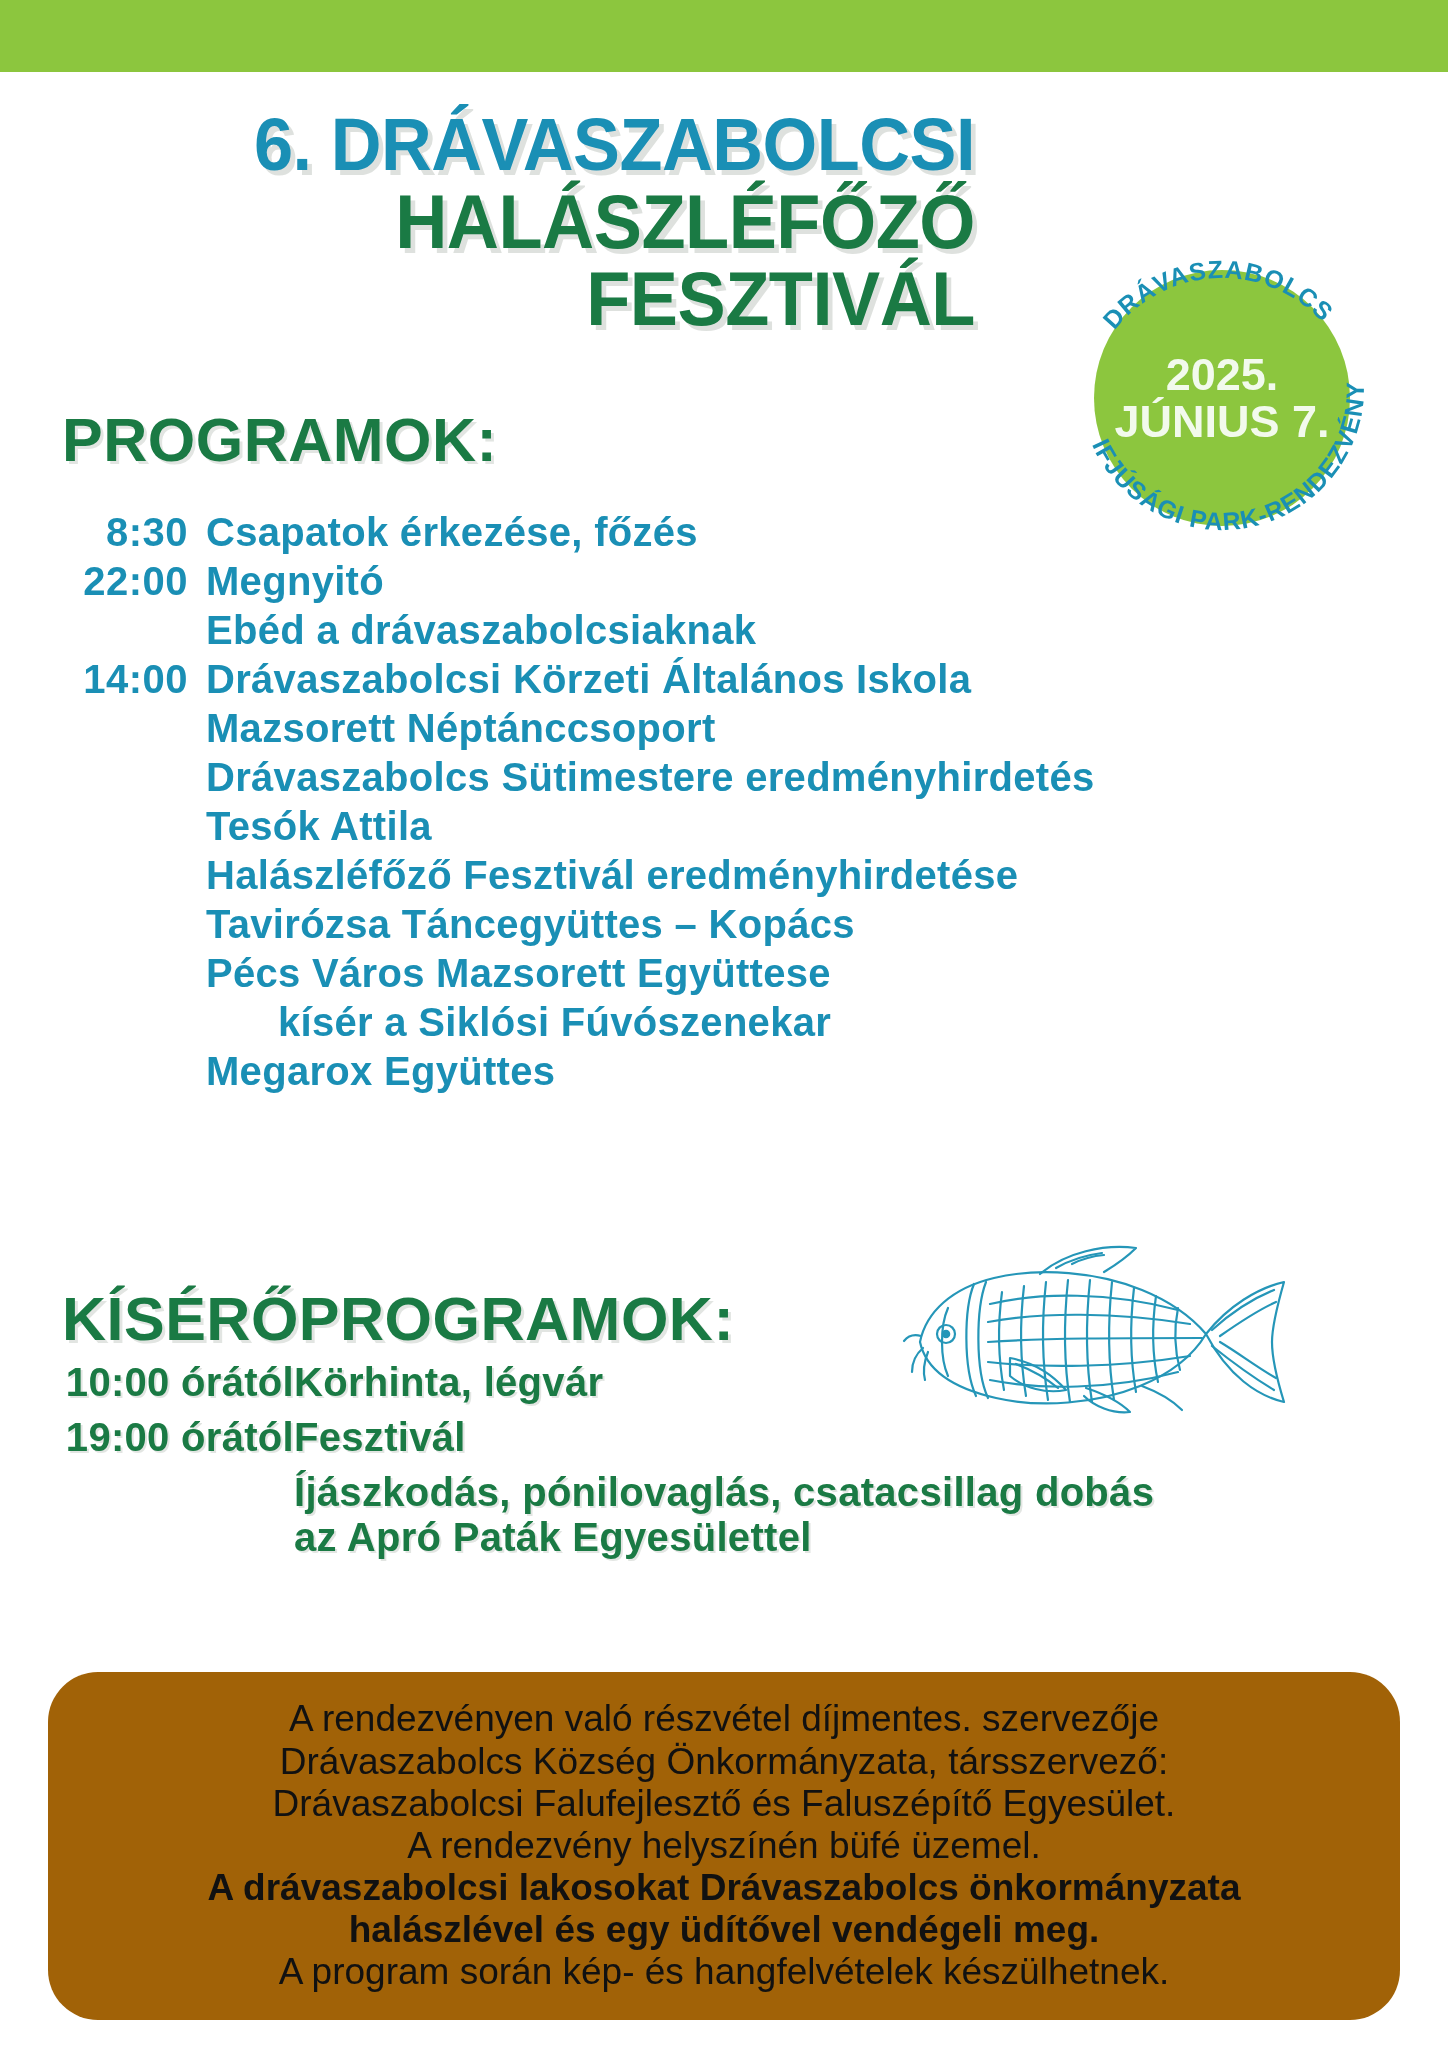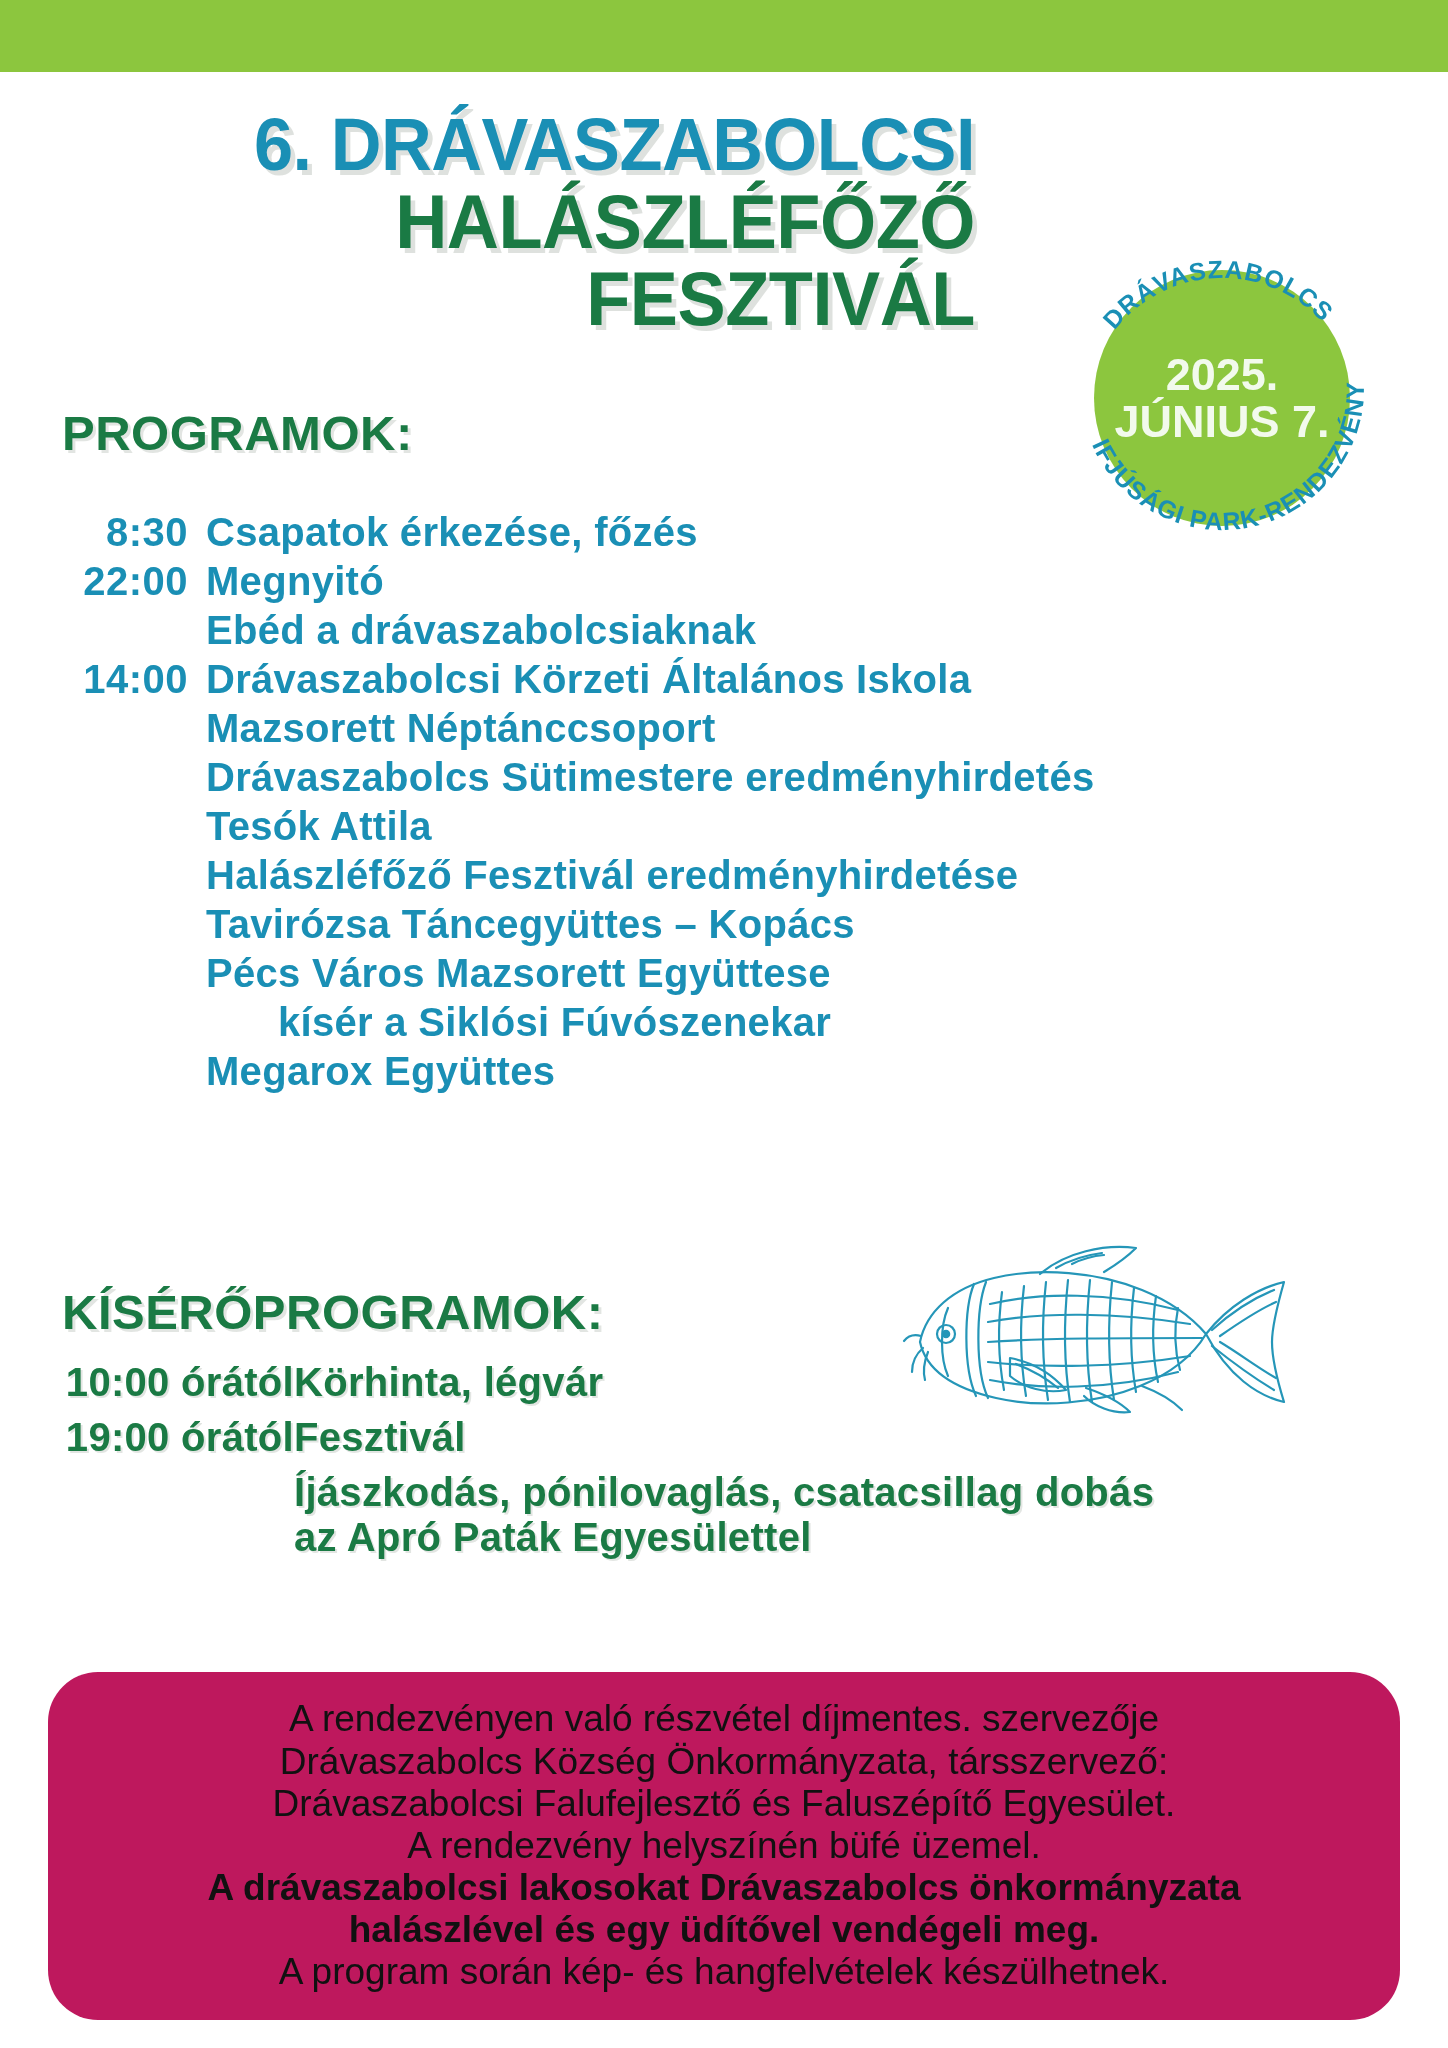--- a/index.html
+++ b/index.html
@@ -109,21 +109,21 @@
     font-size: 25px;
     fill: #1a8fb5;
     letter-spacing: 1px;
   }
 
   
   .sec-heading {
     position: absolute;
     font-family: "Liberation Sans Narrow", "Liberation Sans", sans-serif;
     font-weight: bold;
-    font-size: 49px;
+    font-size: 61px;
     color: #1a7a44;
     text-shadow: 3px 3px 0 rgba(160,170,160,0.30);
     letter-spacing: 0.5px;
   }
   #programok-heading { left: 62px; top: 405px; }
   #kisero-heading   { left: 62px; top: 1284px; }
 
   
   .prog-list {
     position: absolute;
@@ -202,21 +202,21 @@
     height: 210px;
   }
 
   
   .footer {
     position: absolute;
     left: 48px;
     top: 1672px;
     width: 1352px;
     height: 348px;
-    background: #be185d;
+    background: #a16207;
     border-radius: 50px;
     display: flex;
     flex-direction: column;
     align-items: center;
     justify-content: center;
     box-sizing: border-box;
     padding: 8px 24px;
   }
   .footer-line {
     font-family: "Liberation Sans Narrow", "Liberation Sans", sans-serif;

